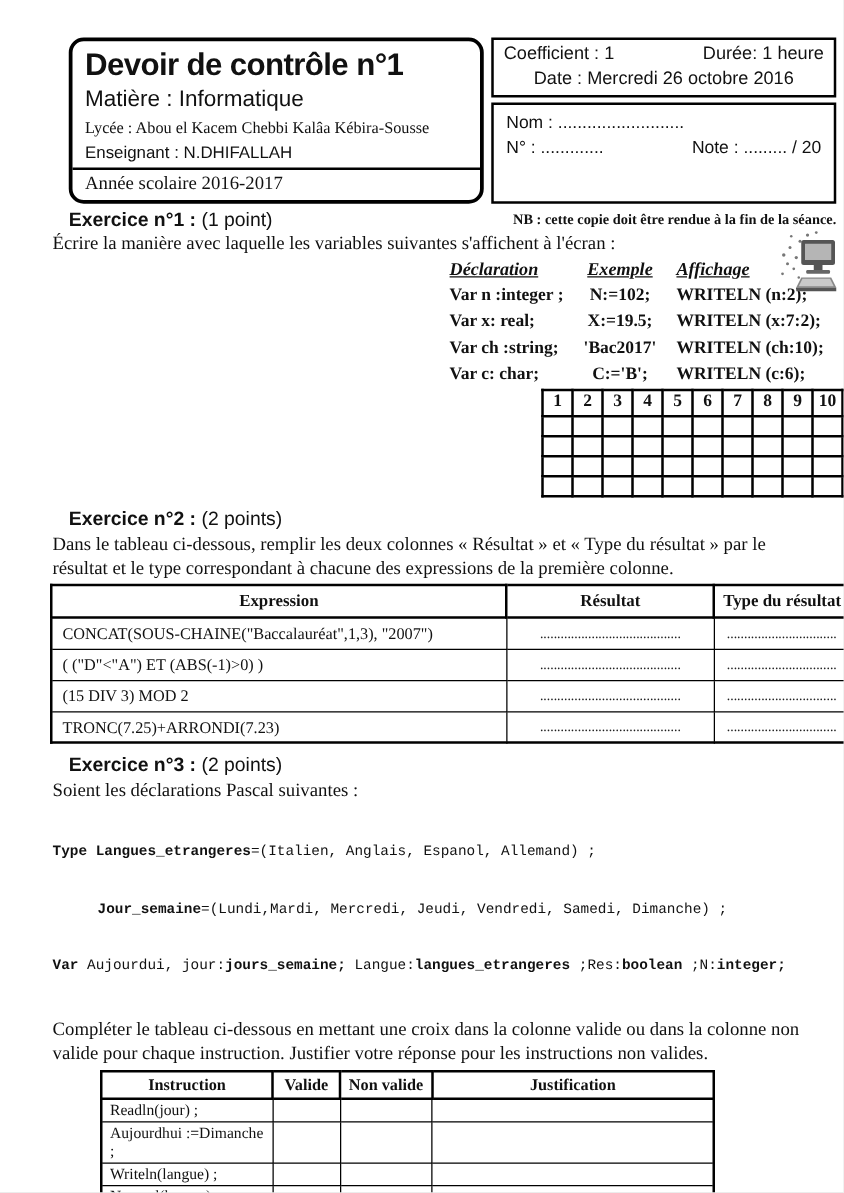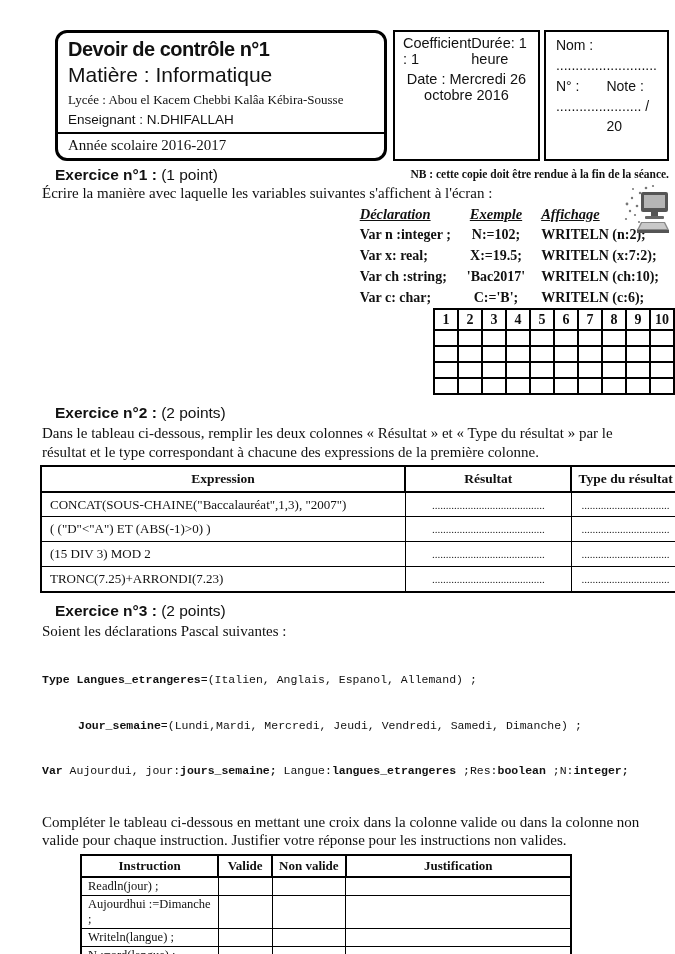--- a/index.html
+++ b/index.html
@@ -7,27 +7,27 @@
   .page {
     width:675px; height:954px; background:#fff; color:#111;
     font-family:"Liberation Serif", serif;
     position:relative; overflow:hidden; padding-top:30px;
     margin:0 auto;
   }
 
   
   .header { display:flex; margin-left:55px; width:614px; gap:6px; }
   .title-box { width:332px; border:3px solid #000; border-radius:12px; padding:5px 6px 3px 10px; }
-  .doc-title { font-family:"Liberation Sans", sans-serif; font-weight:900; font-size:20px; line-height:1.15; white-space:nowrap; letter-spacing:-0.5px; }
-  .doc-subject { font-family:"Liberation Sans", sans-serif; font-size:21px; line-height:1.15; margin-top:2px; }
+  .doc-title { font-family:"Liberation Sans", sans-serif; font-weight:900; font-size:25px; line-height:1.15; white-space:nowrap; letter-spacing:-0.5px; }
+  .doc-subject { font-family:"Liberation Sans", sans-serif; font-size:18px; line-height:1.15; margin-top:2px; }
   .doc-school { font-size:13px; margin-top:5px; white-space:nowrap; }
   .doc-teacher { font-family:"Liberation Sans", sans-serif; font-size:13.5px; margin-top:4px; }
   .doc-year { font-size:15px; margin-top:5px; border-top:2px solid #000; margin-left:-10px; margin-right:-6px; padding:3px 0 1px 10px; }
 
-  .info-col { flex:1; display:flex; flex-direction:row; gap:4px; font-family:"Liberation Sans", sans-serif; }
+  .info-col { flex:1; display:flex; flex-direction:column; gap:4px; font-family:"Liberation Sans", sans-serif; }
   .info-box { border:2.5px solid #000; background:#fff; }
   .box-a { padding:3px 8px 5px 8px; font-size:14.5px; }
   .coef-line { display:flex; justify-content:space-between; }
   .date-line { text-align:center; margin-top:4px; }
   .box-b { text-align:center; font-size:14.5px; padding:3px 4px; }
   .box-b sup { font-size:9px; }
   .box-c { padding:3px 10px 4px 10px; font-size:14px; line-height:1.45; flex:1; }
   .nn-line { display:flex; justify-content:space-between; }
 
   

